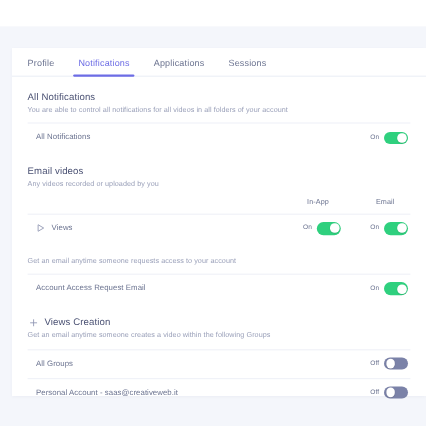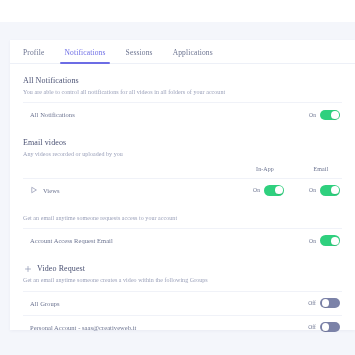--- a/index.html
+++ b/index.html
@@ -13,21 +13,20 @@
     background: #ffffff;
     font-family: "Liberation Sans", sans-serif;
     -webkit-font-smoothing: antialiased;
   }
 
   .page {
     position: relative;
     width: 308px;
     height: 355px;
     background: #ffffff;
-    font-family: Liberation Serif, serif;
   }
 
   
   .canvas {
     position: absolute;
     left: 0;
     top: 22px;
     width: 355px;
     height: 333px;
     background: #f4f6fb;
@@ -201,22 +200,22 @@
 <body>
 
 <div class="page">
   <div class="canvas"></div>
 
   <div class="card">
 
     <div class="tabs">
       <div class="tab">Profile</div>
       <div class="tab active">Notifications</div>
+      <div class="tab">Applications</div>
       <div class="tab">Sessions</div>
-      <div class="tab">Applications</div>
     </div>
 
     <div class="body">
 
       <div class="section">
         <div class="section-title">
           <span>All Notifications</span>
         </div>
         <div class="section-sub">You are able to control all notifications for all videos in all folders of your account</div>
       </div>
@@ -284,21 +283,21 @@
         </span>
       </div>
 
       <div class="section">
         <div class="section-title">
           <span class="sec-icon">
             <svg viewBox="0 0 10 10" width="8" height="8" fill="none" stroke="currentColor" stroke-width="0.9" stroke-linecap="round">
               <path d="M5 1.8 V8.2 M1.8 5 H8.2"></path>
             </svg>
           </span>
-          <span>Video Request</span>
+          <span>Views Creation</span>
         </div>
         <div class="section-sub">Get an email anytime someone creates a video within the following Groups</div>
       </div>
 
       <div class="row" style="margin-top:6px">
         <span class="row-label">
           <span>All Groups</span>
         </span>
         <span class="toggle-group tg-single">
           <span class="toggle-state">Off</span>

